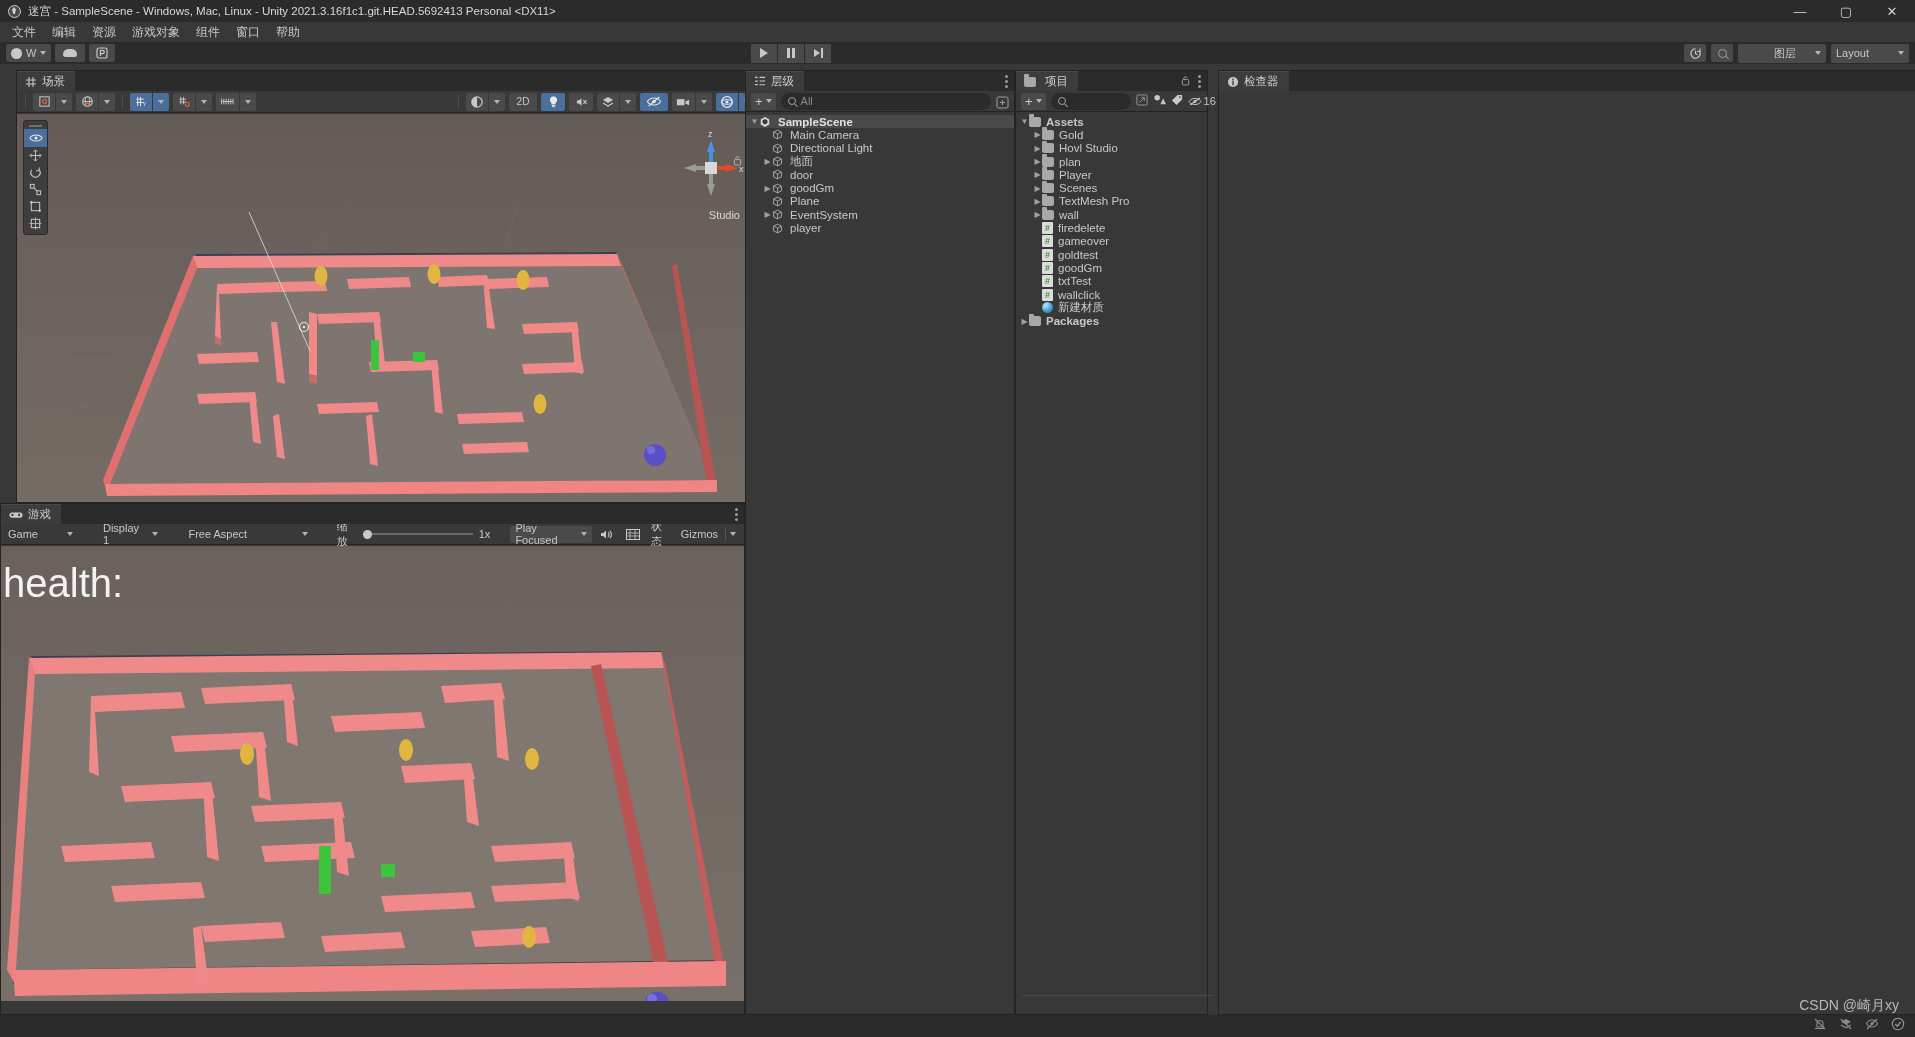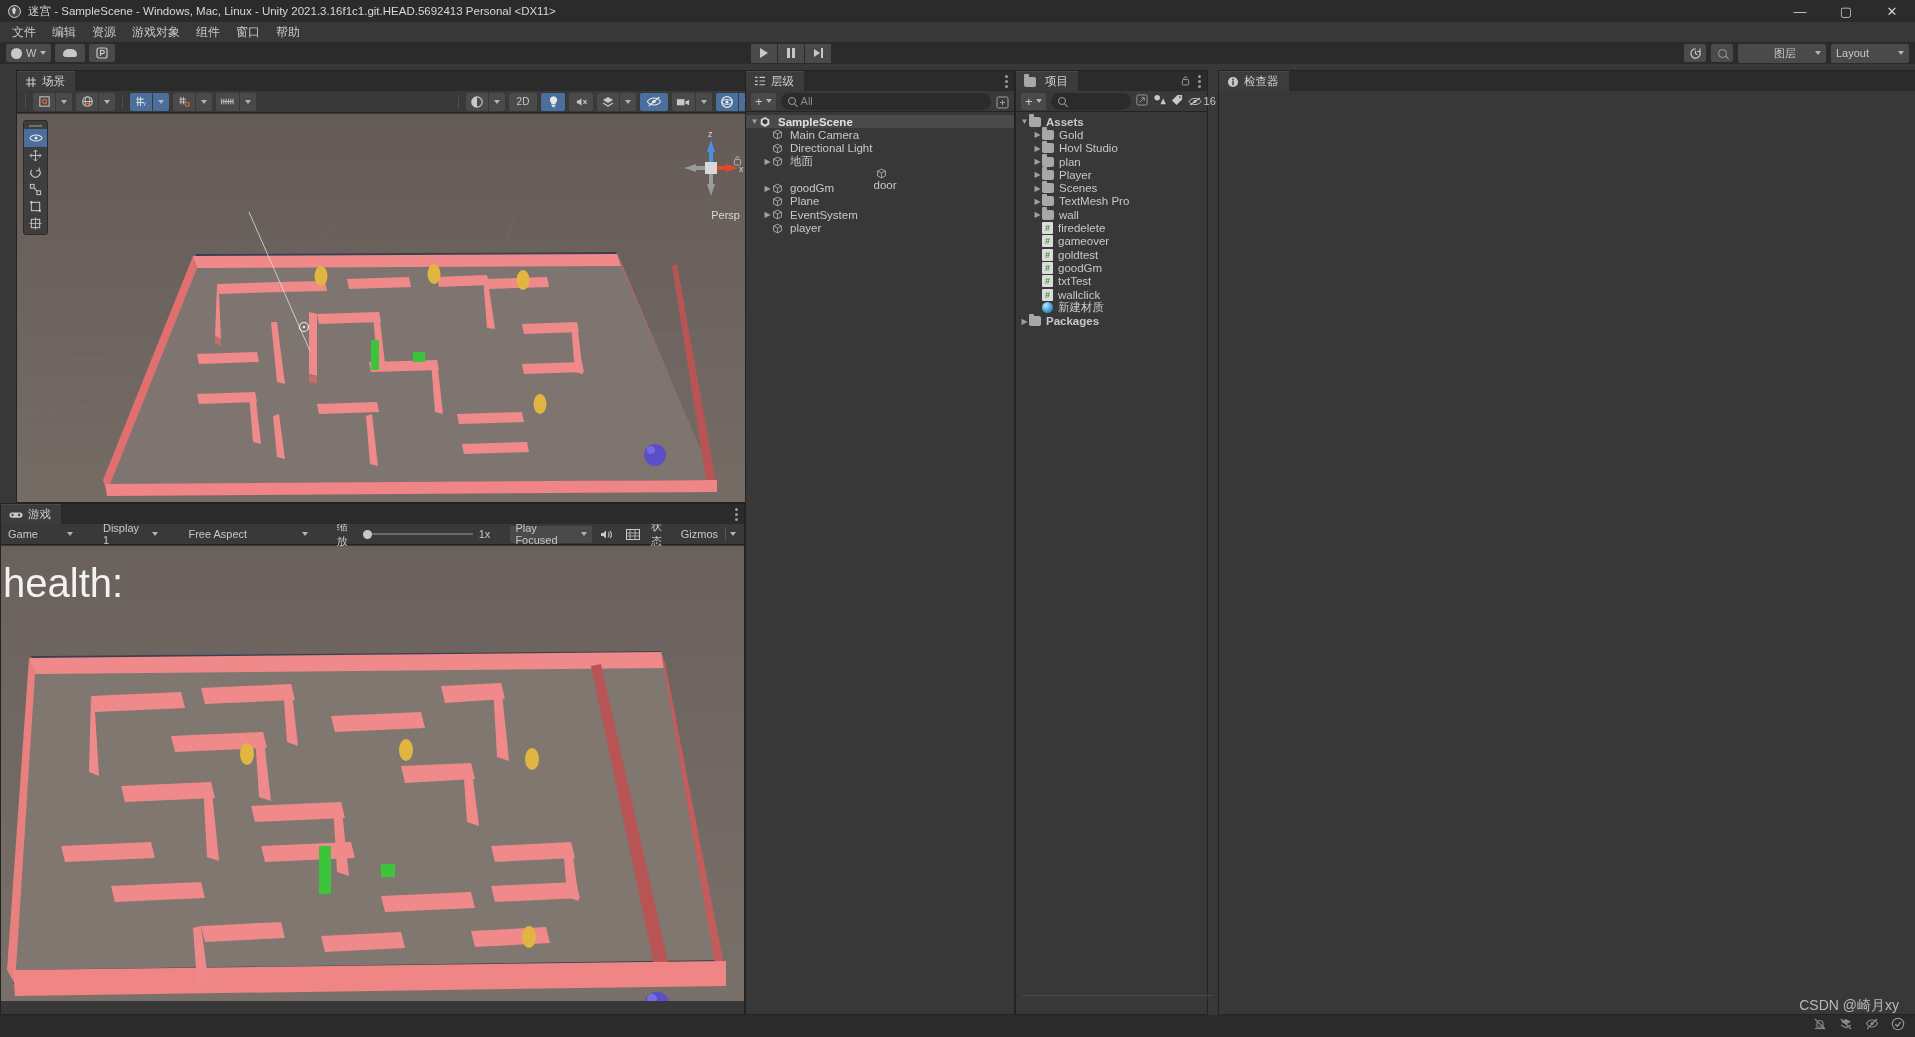--- a/index.html
+++ b/index.html
@@ -471,21 +471,21 @@
           <text x="32" y="11" font-size="9" fill="#d8d8d8" font-family="sans-serif">z</text>
           <polygon points="62,42 50,38 50,46" fill="#e04a2a"></polygon>
             <rect x="41" y="40" width="9" height="4" fill="#e04a2a"></rect>
           <text x="63" y="46" font-size="9" fill="#d8d8d8" font-family="sans-serif">x</text>
           <polygon points="8,42 20,38 20,46" fill="#9a9a9a"></polygon>
             <rect x="20" y="40" width="9" height="4" fill="#9a9a9a"></rect>
           <polygon points="35,70 31,58 39,58" fill="#9a9a9a"></polygon>
             <rect x="33" y="48" width="4" height="10" fill="#9a9a9a"></rect>
         </svg>
       </div>
-      <div class="persp" style="right:20px;top:95px;">Persp</div>
+      <div class="persp" style="right:20px;top:95px;">Studio</div>
       <div style="position:absolute;right:18px;top:38px;">
         <svg width="9" height="11" viewBox="0 0 10 12">
             <rect x="1.5" y="5" width="7" height="6" rx="1" fill="none" stroke="#b0b0b0" stroke-width="1.1"></rect>
             <path d="M3.3 5V3.4a1.7 1.7 0 013.4 0" fill="none" stroke="#b0b0b0" stroke-width="1.1"></path>
           </svg>
       </div>
     </div>
   </div>
 
   <div class="panel" style="left:0;top:503px;width:745px;height:512px;">
@@ -688,21 +688,21 @@
         <div class="row" style="padding-left: 17px;">
           <span class="arrow">▶</span>
           <span style="display: flex; margin-right: 3px;">
             <svg class="cube" viewBox="0 0 14 14">
               <path d="M7 1.5L12 4v6L7 12.5 2 10V4z" fill="none" stroke="#b8b8b8" stroke-width="1.1"></path>
               <path d="M2 4l5 2.5L12 4M7 6.5v6" fill="none" stroke="#b8b8b8" stroke-width="1"></path>
             </svg>
           </span>
           <span>地面</span>
         </div>
-        <div class="row" style="padding-left: 10px; flex-direction: column;">
+        <div class="row" style="padding-left: 17px;">
           <span class="arrow"></span>
           <span style="display: flex; margin-right: 3px;">
             <svg class="cube" viewBox="0 0 14 14">
               <path d="M7 1.5L12 4v6L7 12.5 2 10V4z" fill="none" stroke="#b8b8b8" stroke-width="1.1"></path>
               <path d="M2 4l5 2.5L12 4M7 6.5v6" fill="none" stroke="#b8b8b8" stroke-width="1"></path>
             </svg>
           </span>
           <span>door</span>
         </div>
         <div class="row" style="padding-left: 17px;">

